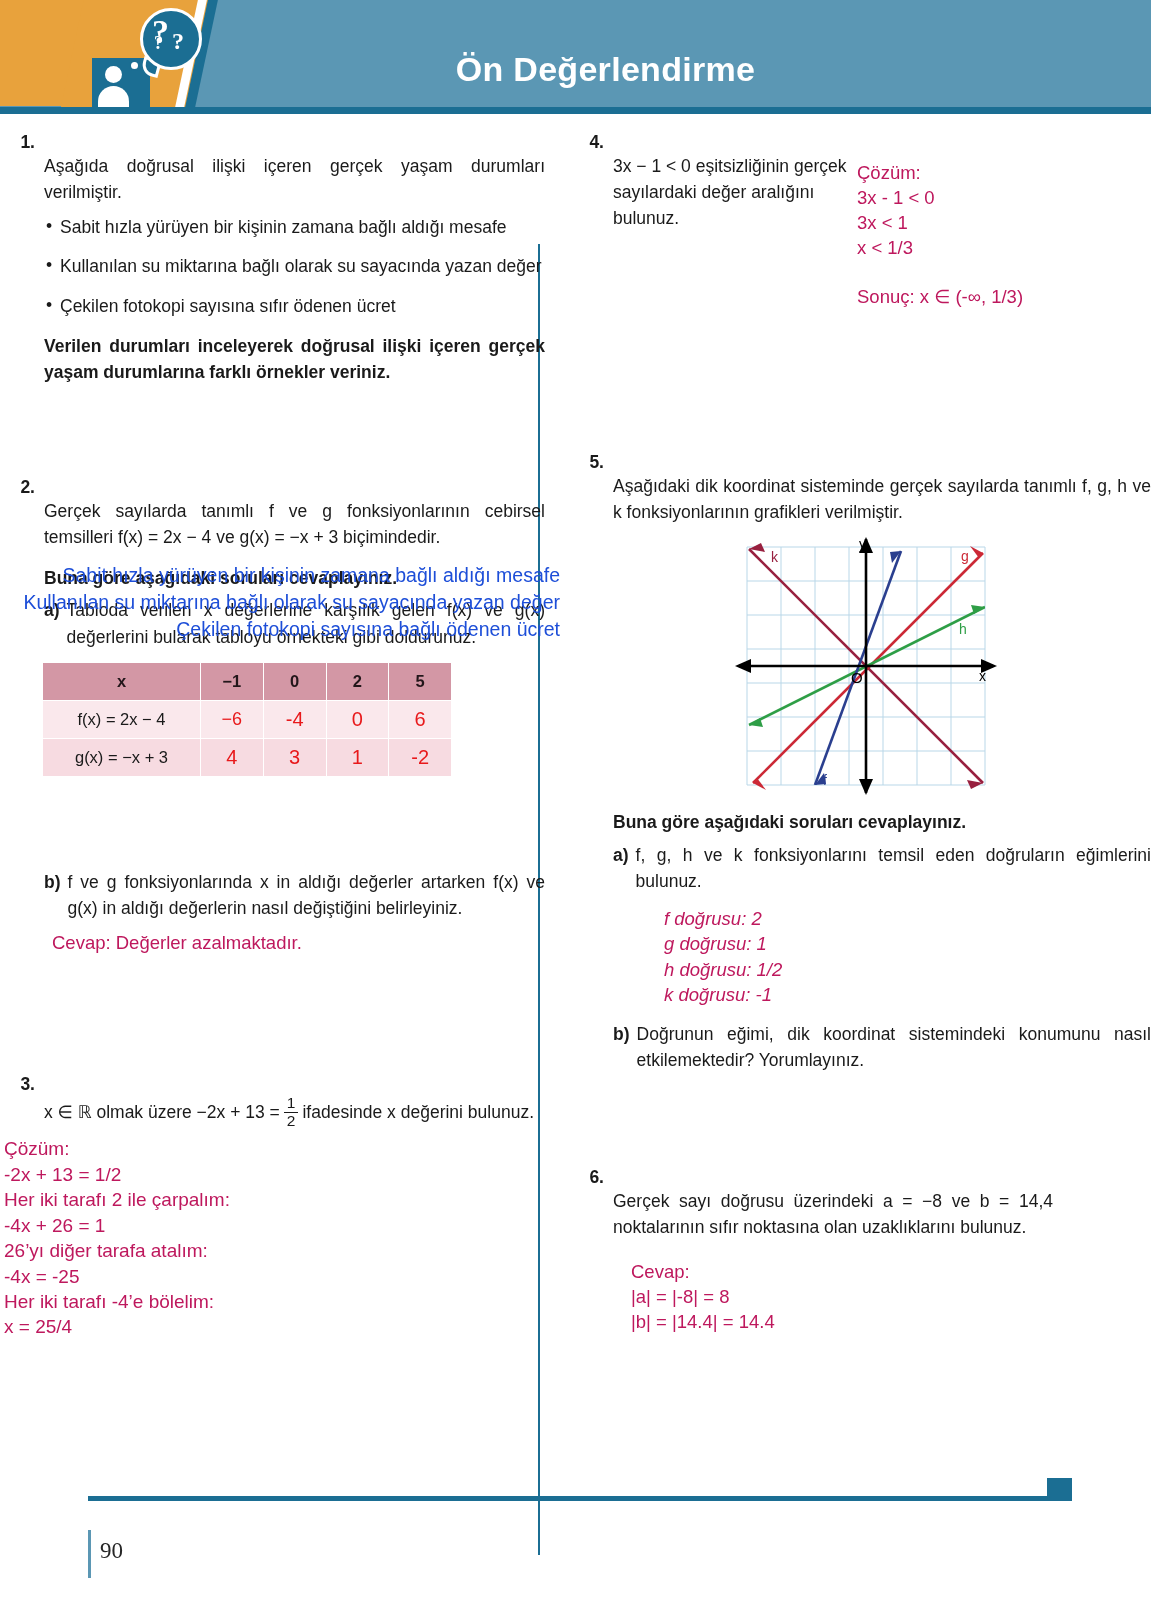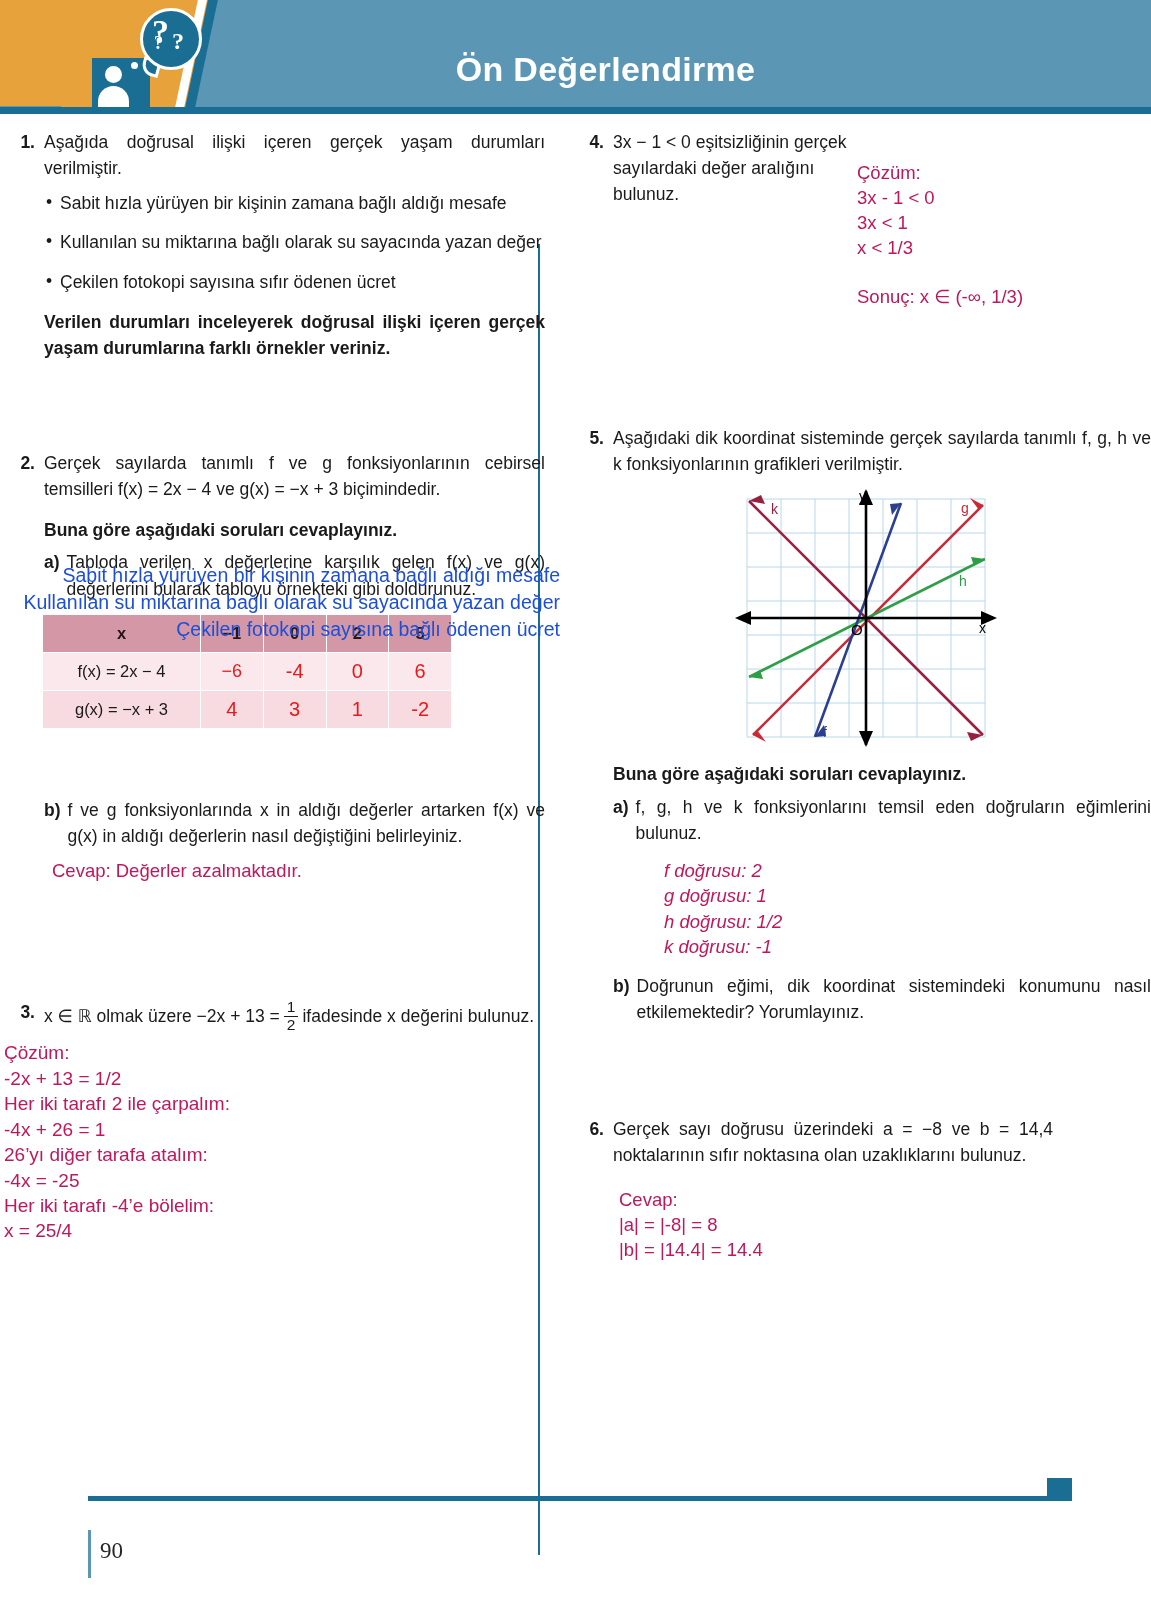--- a/index.html
+++ b/index.html
@@ -180,20 +180,21 @@
     flex: 0 0 32px;
     text-align: right;
     padding-right: 9px;
     line-height: 1.48;
   }
   .q-body {
     flex: 1;
     font-size: 17.5px;
     line-height: 1.48;
     text-align: justify;
+    margin-top: 24px;
   }
   .q-body.nojust { text-align: left; }
   .bullets { margin: 9px 0 0 0; padding: 0; list-style: none; }
   .bullets li {
     position: relative;
     padding-left: 16px;
     margin-bottom: 14px;
     font-size: 17.5px;
     line-height: 1.45;
   }
@@ -543,21 +544,21 @@
       </div>
 
 
       <div style="height:92px"></div>
 
       <div class="q">
         <div class="q-num">6.</div>
         <div class="q-body" style="width:440px; flex:0 0 440px;">Gerçek sayı doğrusu üzerindeki a = −8 ve b = 14,4 noktalarının sıfır noktasına olan uzaklıklarını bulunuz.</div>
       </div>
 
-      <div class="ans" style="margin-left:38px; margin-top:18px; line-height:1.36;">Cevap:
+      <div class="ans" style="margin-left:50px; margin-top:18px; line-height:1.36;">Cevap:
 |a| = |-8| = 8
 |b| = |14.4| = 14.4</div>
 
     </div>
   </div>
 </div>
 
 <div class="footer-rule"></div>
 <div class="footer-tab"></div>
 <div class="page-num-bar"></div>

